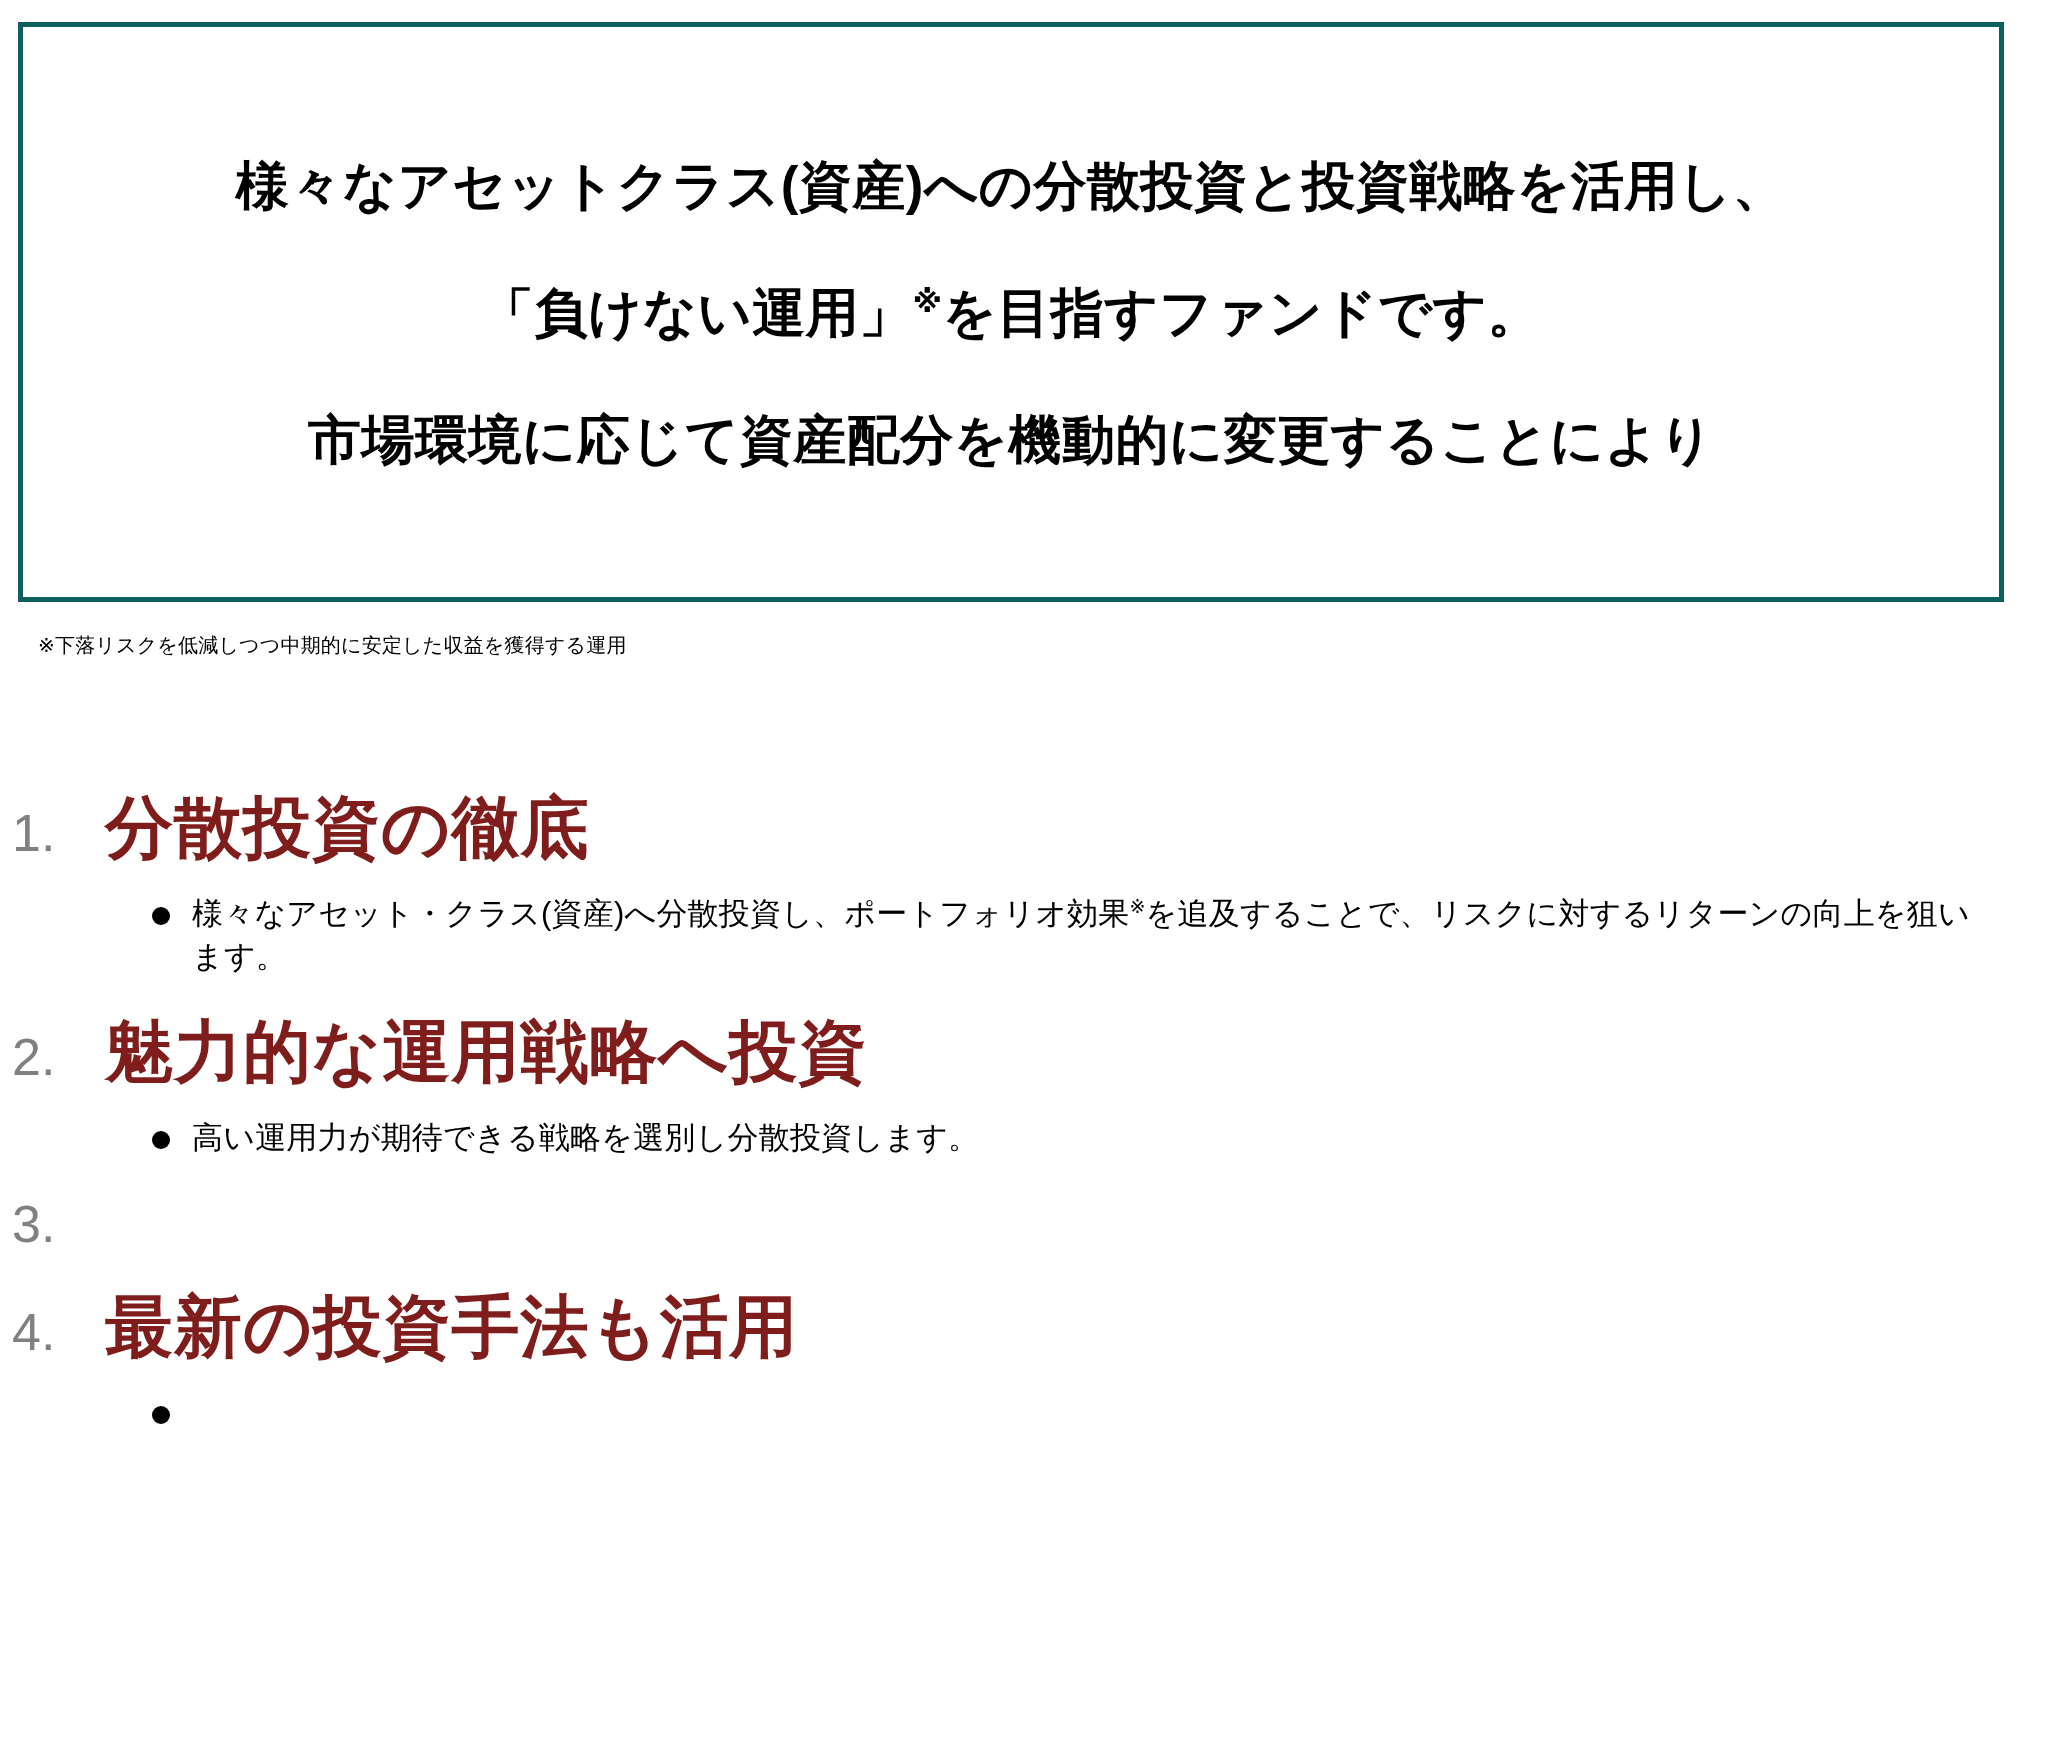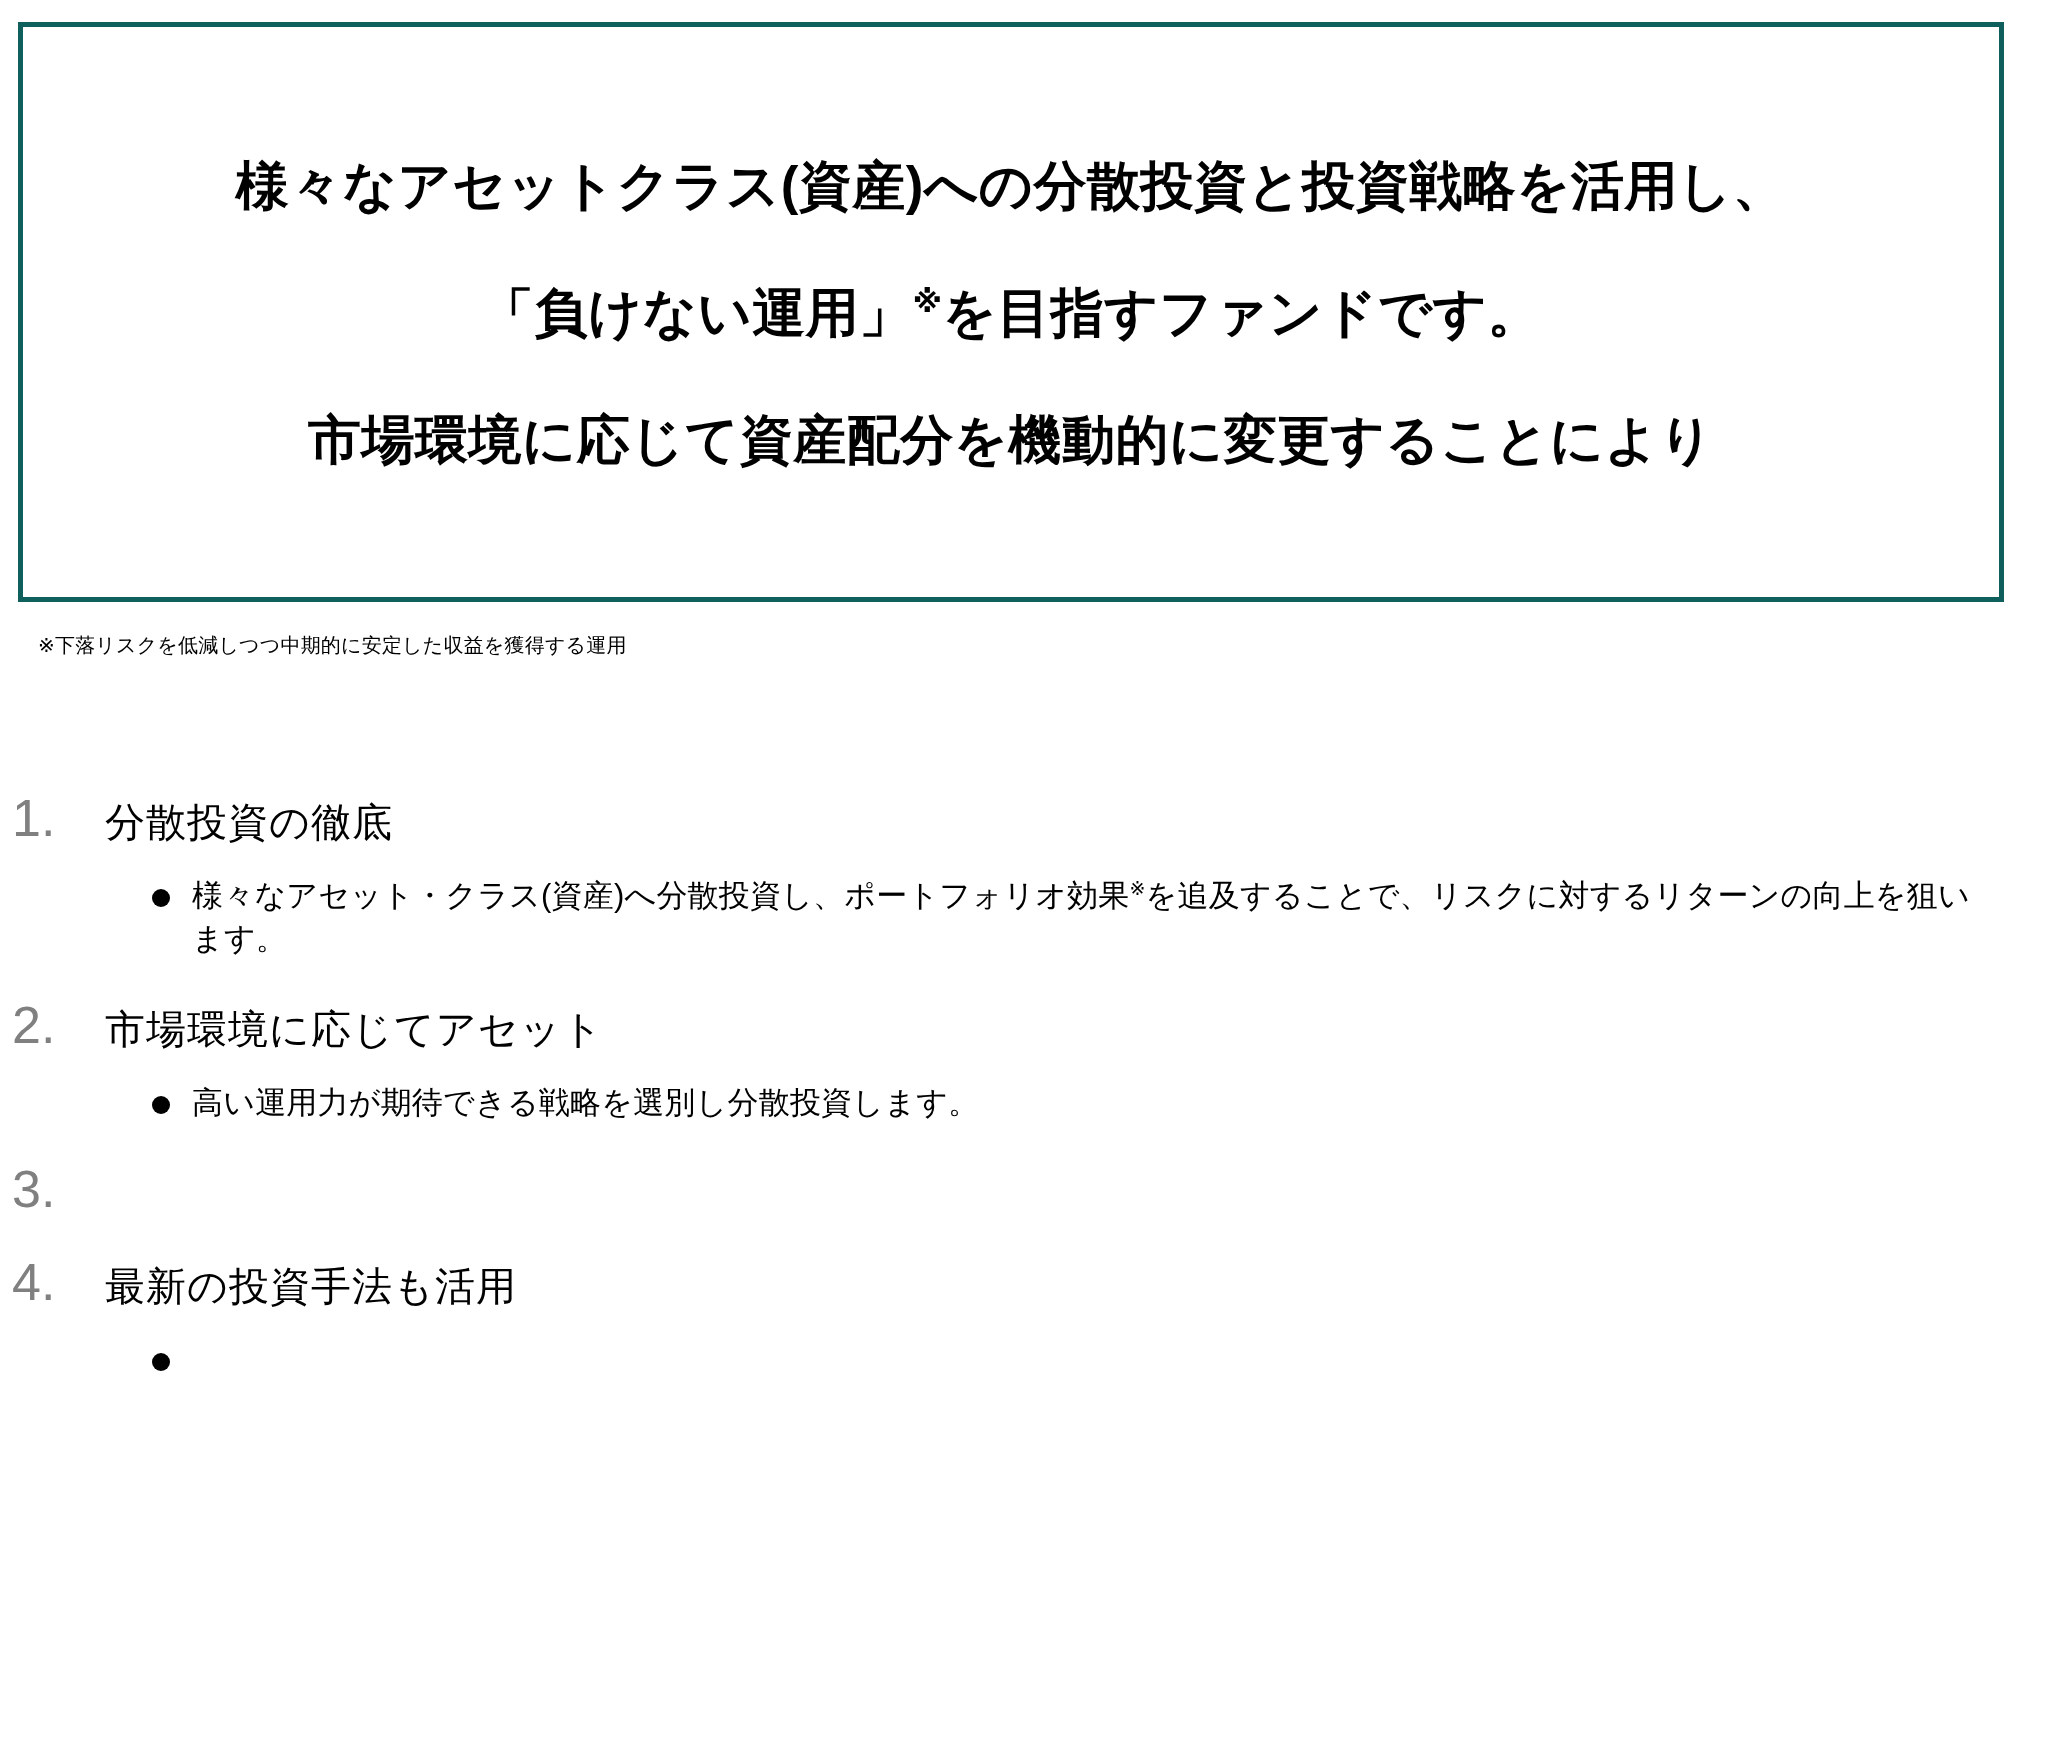--- a/index.html
+++ b/index.html
@@ -86,23 +86,23 @@
     flex: 0 0 105px;
     text-align: left;
     padding-left: 12px;
     box-sizing: border-box;
     font-size: 52px;
     color: #808080;
     font-weight: 400;
     line-height: 1.1;
   }
   .point-title {
-    font-size: 40px;
-    color: #000000;
-    font-weight: 400;
+    font-size: 68px;
+    color: #7f1d1d;
+    font-weight: 700;
     letter-spacing: 1px;
     line-height: 1.1;
   }
   .bullets {
     margin: 14px 0 0 0;
     padding: 0;
     list-style: none;
   }
   .bullet {
     display: flex;
@@ -154,21 +154,21 @@
         <li class="bullet">
           <span class="bullet-dot"></span>
           <span class="bullet-text"><span>様々なアセット・クラス(資産)へ分散投資し、ポートフォリオ効果</span><span class="sup">※</span><span>を追及することで、リスクに対するリターンの向上を狙います。</span></span>
         </li>
       </ul>
     </div>
 
     <div class="point">
       <div class="point-head">
         <span class="point-num">2.</span>
-        <span class="point-title">市場環境に応じてアセット</span>
+        <span class="point-title">魅力的な運用戦略へ投資</span>
       </div>
       <ul class="bullets">
         <li class="bullet">
           <span class="bullet-dot"></span>
           <span class="bullet-text"><span>高い運用力が期待できる戦略を選別し分散投資します。</span></span>
         </li>
       </ul>
     </div>
 
     <div class="point">

